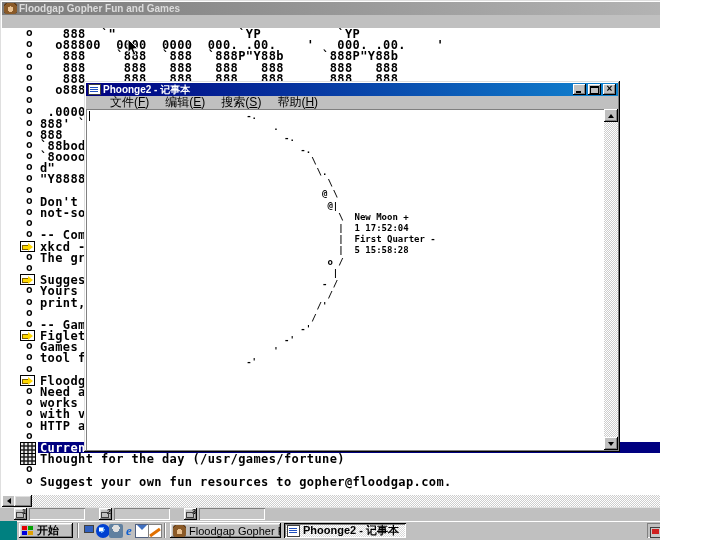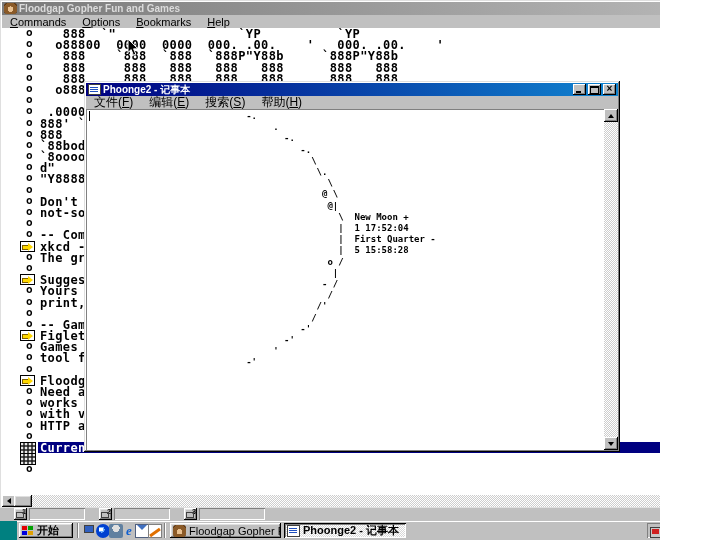--- a/index.html
+++ b/index.html
@@ -111,26 +111,20 @@
 <div class="screen">
 
   <div class="win" id="gopher-win">
     <div class="titlebar tb-inactive">
       <span class="tico gopher-ico" style="width:13px;height:11px;"></span>
       <span class="title-text">Floodgap Gopher Fun and Games</span>
       <span class="tb-btn g-min"></span>
       <span class="tb-btn g-restore"></span>
       <span class="tb-btn g-close"></span>
     </div>
-    <div class="menubar" id="gopher-menubar">
-        <span class="menu-item"><u>C</u>ommands</span>
-        <span class="menu-item"><u>O</u>ptions</span>
-        <span class="menu-item"><u>B</u>ookmarks</span>
-        <span class="menu-item"><u>H</u>elp</span>
-      </div>
 
     <div id="gopher-content">
         <div class="g-row"><span class="g-icon icon-info"></span><span class="g-text">   888  `"                `YP          `YP</span></div>
         <div class="g-row"><span class="g-icon icon-info"></span><span class="g-text">  o88800  0000  0000  000. .00.    '   000. .00.    '</span></div>
         <div class="g-row"><span class="g-icon icon-info"></span><span class="g-text">   888    `888  `888  `888P"Y88b     `888P"Y88b</span></div>
         <div class="g-row"><span class="g-icon icon-info"></span><span class="g-text">   888     888   888   888   888      888   888</span></div>
         <div class="g-row"><span class="g-icon icon-info"></span><span class="g-text">   888     888   888   888   888      888   888</span></div>
         <div class="g-row"><span class="g-icon icon-info"></span><span class="g-text">  o888o</span></div>
         <div class="g-row"><span class="g-icon icon-info"></span><span class="g-text"></span></div>
         <div class="g-row"><span class="g-icon icon-info"></span><span class="g-text"> .00000</span></div>
@@ -157,22 +151,23 @@
         <div class="g-row"><span class="g-icon icon-info"></span><span class="g-text">Games </span></div>
         <div class="g-row"><span class="g-icon icon-info"></span><span class="g-text">tool fig</span></div>
         <div class="g-row"><span class="g-icon icon-info"></span><span class="g-text"></span></div>
         <div class="g-row"><span class="g-icon icon-menu"></span><span class="g-text">Floodgap</span></div>
         <div class="g-row"><span class="g-icon icon-info"></span><span class="g-text">Need a </span></div>
         <div class="g-row"><span class="g-icon icon-info"></span><span class="g-text">works no</span></div>
         <div class="g-row"><span class="g-icon icon-info"></span><span class="g-text">with vap</span></div>
         <div class="g-row"><span class="g-icon icon-info"></span><span class="g-text">HTTP and</span></div>
         <div class="g-row"><span class="g-icon icon-info"></span><span class="g-text"></span></div>
         <div class="g-row selected"><span class="g-icon icon-doc"></span><span class="g-text">Current</span></div>
-        <div class="g-row"><span class="g-icon icon-doc"></span></div>
-        <div class="g-row"><span class="g-icon icon-info"></span><span class="g-text"></span></div>
+        <div class="g-row"><span class="g-icon icon-doc"></span><span class="g-text">Thought for the day (/usr/games/fortune)</span></div>
+        <div class="g-row"><span class="g-icon icon-info"></span><span class="g-text"></span></div>
+        <div class="g-row"><span class="g-icon icon-info"></span><span class="g-text">Suggest your own fun resources to gopher@floodgap.com.</span></div>
       </div>
 
     <div id="gopher-vscroll">
       <div class="dither" style="position:absolute;inset:0;"></div>
       <span class="sb-btn" style="left:0;top:0;">
           <i class="tri-up"></i>
         </span>
       <span class="sb-btn" style="left:0;bottom:0;">
           <i class="tri-down"></i>
         </span>
@@ -202,21 +197,21 @@
   </div>
 
   <div class="win" id="notepad-win">
     <div class="titlebar tb-active">
       <span class="tico notepad-ico" style="width:12px;height:11px;"></span>
       <span class="title-text">Phoonge2 - 记事本</span>
       <span class="tb-btn g-min"></span>
       <span class="tb-btn g-max"></span>
       <span class="tb-btn g-close"></span>
     </div>
-    <div class="menubar" id="notepad-menubar" style="font-size:12px;">
+    <div class="menubar" id="notepad-menubar" style="font-size:12px;padding-left:16px;">
         <span class="menu-item">文件(<u>F</u>)</span>
         <span class="menu-item">编辑(<u>E</u>)</span>
         <span class="menu-item">搜索(<u>S</u>)</span>
         <span class="menu-item">帮助(<u>H</u>)</span>
       </div>
 
     <div id="np-content">
       <pre id="np-pre">                             -.
                                   .
                                     -.

